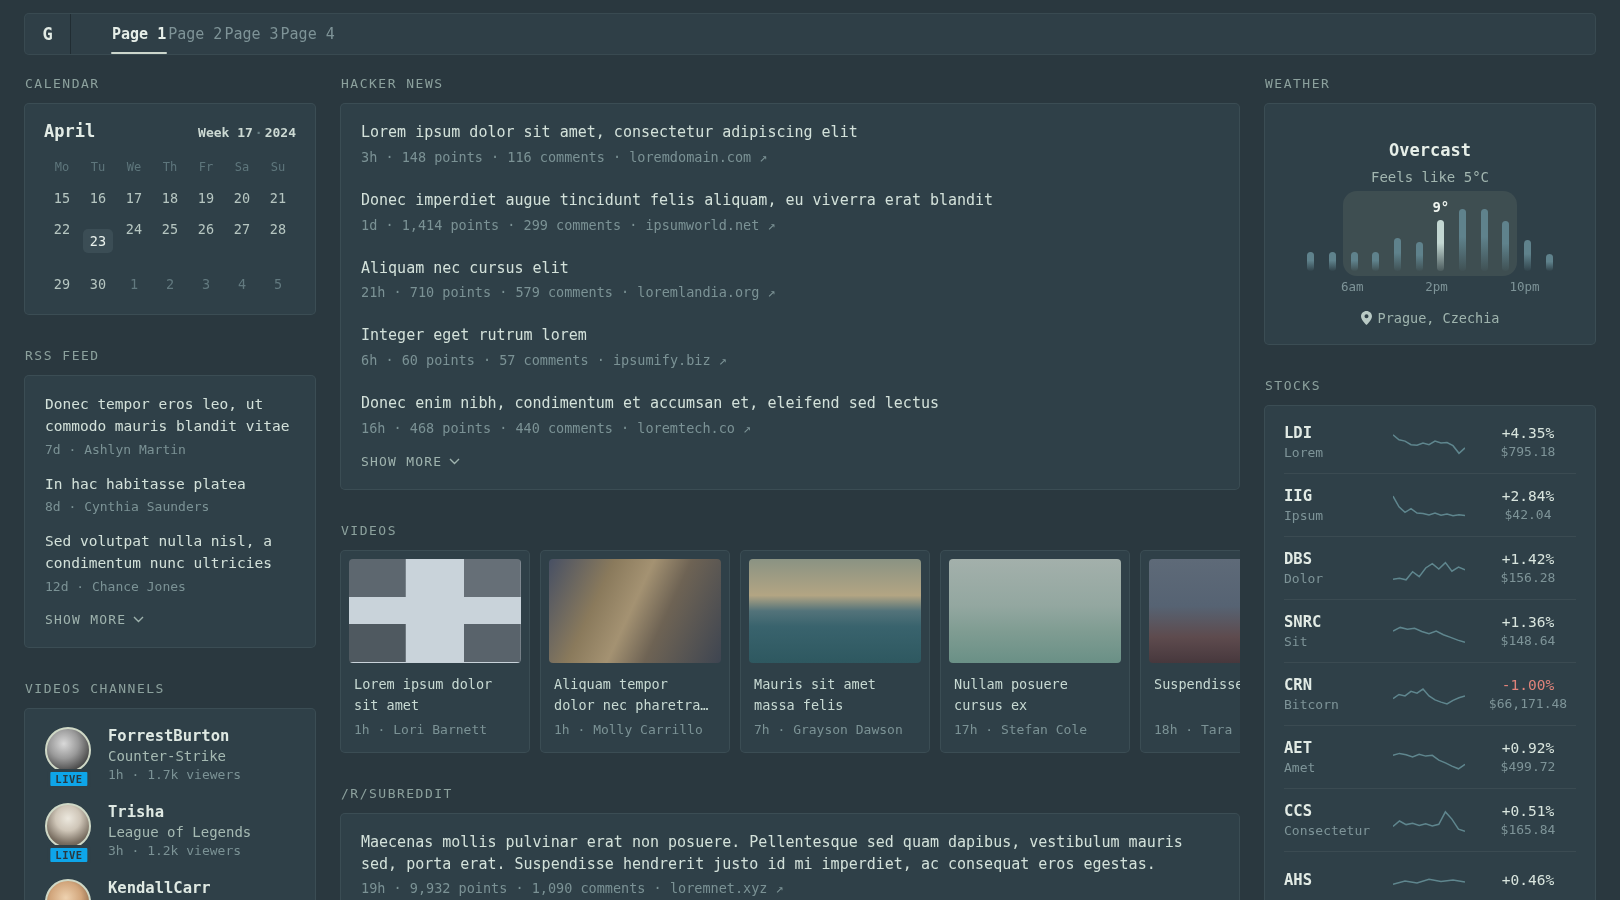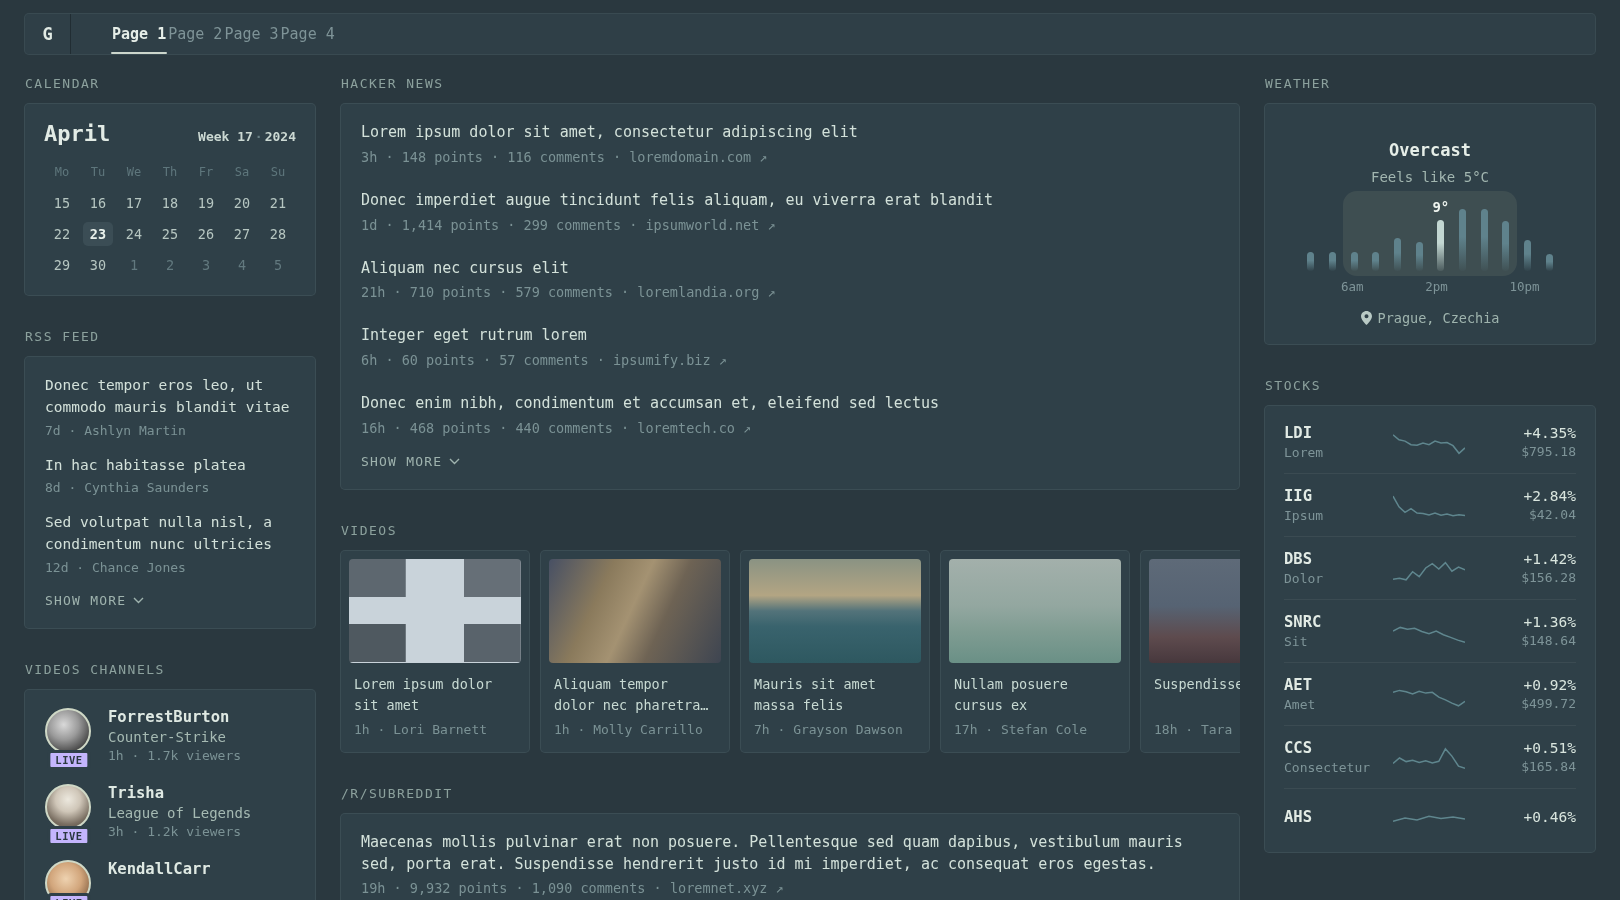--- a/index.html
+++ b/index.html
@@ -59,54 +59,54 @@
   .arrow { color:#7b9295; }
   .show-more {
     background:none; border:none; font-family:inherit; cursor:pointer;
     display:flex; align-items:center; gap:7px;
     color:#9fb3ae; font-size:13px; letter-spacing:1.2px; margin-top:18px;
   }
   .show-more svg { stroke:#9fb3ae; }
   
   .calendar-card { padding:17px 19px 18px; }
   .cal-head { display:flex; justify-content:space-between; align-items:baseline; }
-  .cal-month { font-size:22px; font-weight:bold; color:#e2ebe5; }
+  .cal-month { font-size:17px; font-weight:bold; color:#e2ebe5; }
   .cal-week { font-size:13px; color:#ccd9d3; font-weight:bold; }
   .cal-week .dot { color:#677e83; padding:0 2px; }
   .cal-grid { display:grid; grid-template-columns:repeat(7,1fr); row-gap:7px; text-align:center; }
   .cal-grid.wd { margin-top:19px; }
   .cal-wd { font-size:12px; color:#5e767c; }
   .cal-grid.days { margin-top:12px; }
   .cal-day {
     font-size:13.5px; color:#b6c6c1; height:24px;
     display:flex; align-items:center; justify-content:center; cursor:pointer;
   }
   .cal-day.muted { color:#62797f; }
   .cal-day.selected {
-    background:#3b4d55; border-radius:5px; color:#e9f1ec; font-weight:bold;
-    width:30px; margin:0 auto;
+    background:#3b4d55; border-radius:5px; color:#e9f1ec; font-weight:normal;
+    width:30px; margin:12px auto;
   }
   
   .list-card { padding:18px 20px 20px; }
   .rss-item + .rss-item { margin-top:17px; }
   .rss-item .item-title { font-size:14.5px; line-height:1.5; }
   
   .tw-row { display:flex; gap:15px; cursor:pointer; }
   .tw-row + .tw-row { margin-top:21px; }
   .tw-avatar-wrap { position:relative; width:48px; flex:none; }
   .tw-avatar {
     width:46px; height:46px; border-radius:50%;
     border:2px solid #cfd8c6;
   }
   .tw-av-1 { background:radial-gradient(circle at 40% 35%, #d9d9d9 0%, #9a9a9a 40%, #4a4a4a 75%, #303030 100%); }
   .tw-av-2 { background:radial-gradient(circle at 50% 32%, #ece8de 0%, #cfc6b8 35%, #7a6f62 70%, #4e463c 100%); }
   .tw-av-3 { background:radial-gradient(circle at 45% 40%, #eed2b0 0%, #d2a67c 45%, #8a6647 80%, #5f4630 100%); }
   .tw-live {
     position:absolute; left:50%; transform:translateX(-50%); bottom:-7px;
-    background:#c4b5fd; color:#2a383f; font-size:10.5px; font-weight:bold;
+    background:#0ea5e9; color:#2a383f; font-size:10.5px; font-weight:bold;
     padding:1px 5px; border-radius:4px; border:3px solid #2f4048;
     letter-spacing:0.5px;
   }
   .tw-name { font-size:15.5px; font-weight:bold; color:#dfe9e3; }
   .tw-game { font-size:14px; color:#a6bab3; margin-top:3px; }
   .tw-row .item-meta { margin-top:3px; }
   
   .hn-item + .hn-item { margin-top:25px; }
   .hn-item .item-title { font-size:15px; line-height:1.45; cursor:pointer; }
   .hn-item .item-meta { font-size:13.5px; margin-top:5px; }
@@ -165,21 +165,21 @@
   .w-loc svg { fill:#b9cac5; }
   
   .stocks-card { padding:5px 19px; }
   .stock-row { display:flex; align-items:center; padding:13px 0; cursor:pointer; }
   .stock-row + .stock-row { border-top:1px solid rgba(255,255,255,0.06); }
   .stock-id { width:94px; }
   .stock-symbol { font-size:15.5px; font-weight:bold; color:#e2ebe5; }
   .stock-name { font-size:13px; color:#7e9498; margin-top:3px; }
   .stock-spark { flex:1; display:flex; justify-content:center; }
   .stock-spark svg { stroke:#5f868e; fill:none; stroke-width:1.5; }
-  .stock-vals { width:96px; text-align:right; }
+  .stock-vals { width:96px; text-align:center; }
   .stock-change { font-size:14.5px; color:#d9e5de; }
   .stock-change.neg { color:#e0837a; }
   .stock-price { font-size:13px; color:#7e9498; margin-top:3px; }
 </style>
 </head>
 <body>
 
 <header class="topbar">
   <div class="logo">G</div>
   <nav class="tabs" id="tabs">
@@ -529,20 +529,35 @@
                 <polyline points="0.0,16.0 7.2,12.4 14.4,14.3 21.6,13.3 28.8,16.5 36.0,18.7 43.2,16.0 50.4,19.7 57.6,22.4 64.8,25.1 72.0,27.3"></polyline>
               </svg>
             </div>
     <div class="stock-vals">
       <div class="stock-change">+1.36%</div>
       <div class="stock-price">$148.64</div>
     </div>
   </div>
           <div class="stock-row">
     <div class="stock-id">
+      <div class="stock-symbol">CRN</div>
+      <div class="stock-name">Bitcorn</div>
+    </div>
+    <div class="stock-spark">
+              <svg width="72" height="32">
+                <polyline points="0.0,20.6 6.0,16.5 12.0,17.9 18.0,13.3 24.0,15.1 30.0,11.1 36.0,17.9 42.0,21.9 48.0,24.1 54.0,25.9 60.0,22.4 66.0,19.7 72.0,17.9"></polyline>
+              </svg>
+            </div>
+    <div class="stock-vals">
+      <div class="stock-change neg">-1.00%</div>
+      <div class="stock-price">$66,171.48</div>
+    </div>
+  </div>
+          <div class="stock-row">
+    <div class="stock-id">
       <div class="stock-symbol">AET</div>
       <div class="stock-name">Amet</div>
     </div>
     <div class="stock-spark">
               <svg width="72" height="32">
                 <polyline points="0.0,14.3 6.5,12.4 13.1,13.8 19.6,16.0 26.2,13.3 32.7,15.1 39.3,14.3 45.8,19.2 52.4,21.9 58.9,25.1 65.5,27.8 72.0,23.3"></polyline>
               </svg>
             </div>
     <div class="stock-vals">
       <div class="stock-change">+0.92%</div>

